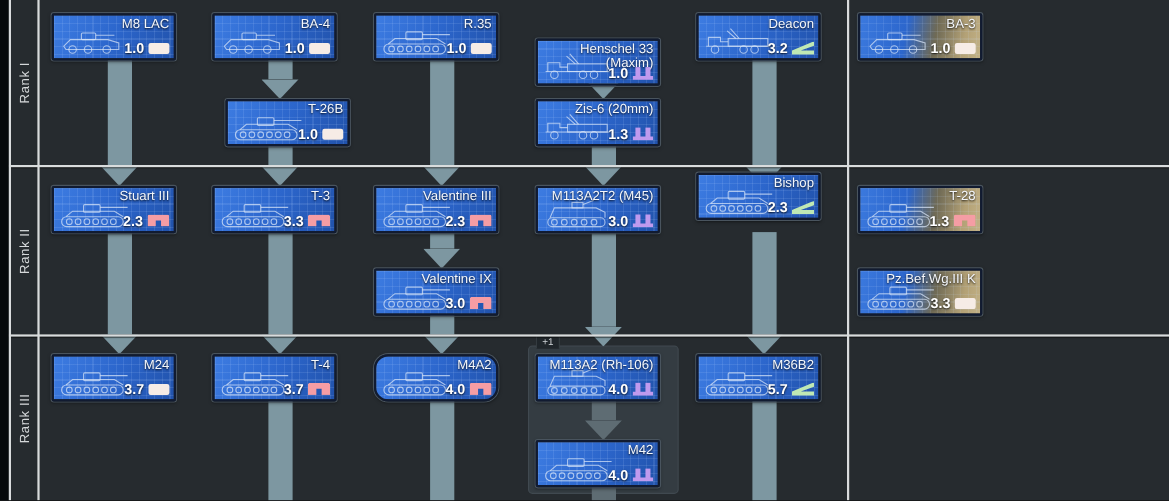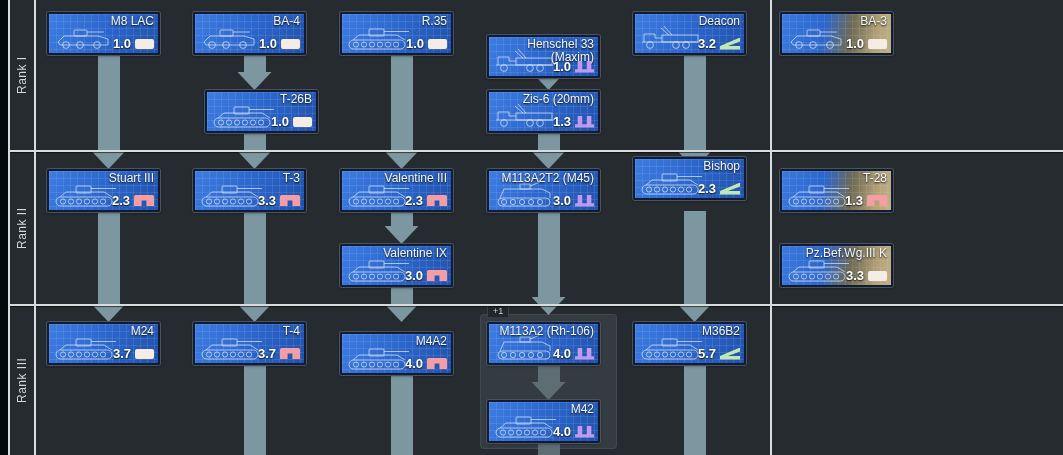--- a/index.html
+++ b/index.html
@@ -426,21 +426,21 @@
           <path d="M10 18 L16 13 H54 L62 18"></path>
           <rect x="26" y="7" width="15" height="7" rx="1"></rect>
           <path d="M41 9.5 H66"></path>
         </svg>
         <div class="name">T-4</div>
         <div class="br-row">
           <span class="br">3.7</span>
           <span class="ic ic-medium" style="background: rgb(245, 157, 164);"></span>
         </div>
       </div>
-      <div class="card normal" style="left: 340px; top: 332px;">
+      <div class="card normal" style="left: 340px; top: 322px; border-radius: 13px;">
         <svg class="sketch" width="74" height="30" viewBox="0 0 74 30">
           <rect x="6" y="18" width="56" height="9" rx="4.5"></rect>
           <circle cx="13" cy="22.5" r="2.6"></circle>
           <circle cx="21" cy="22.5" r="2.6"></circle>
           <circle cx="29" cy="22.5" r="2.6"></circle>
           <circle cx="37" cy="22.5" r="2.6"></circle>
           <circle cx="45" cy="22.5" r="2.6"></circle>
           <circle cx="53" cy="22.5" r="2.6"></circle>
           <path d="M10 18 L16 13 H54 L62 18"></path>
           <rect x="26" y="7" width="15" height="7" rx="1"></rect>

